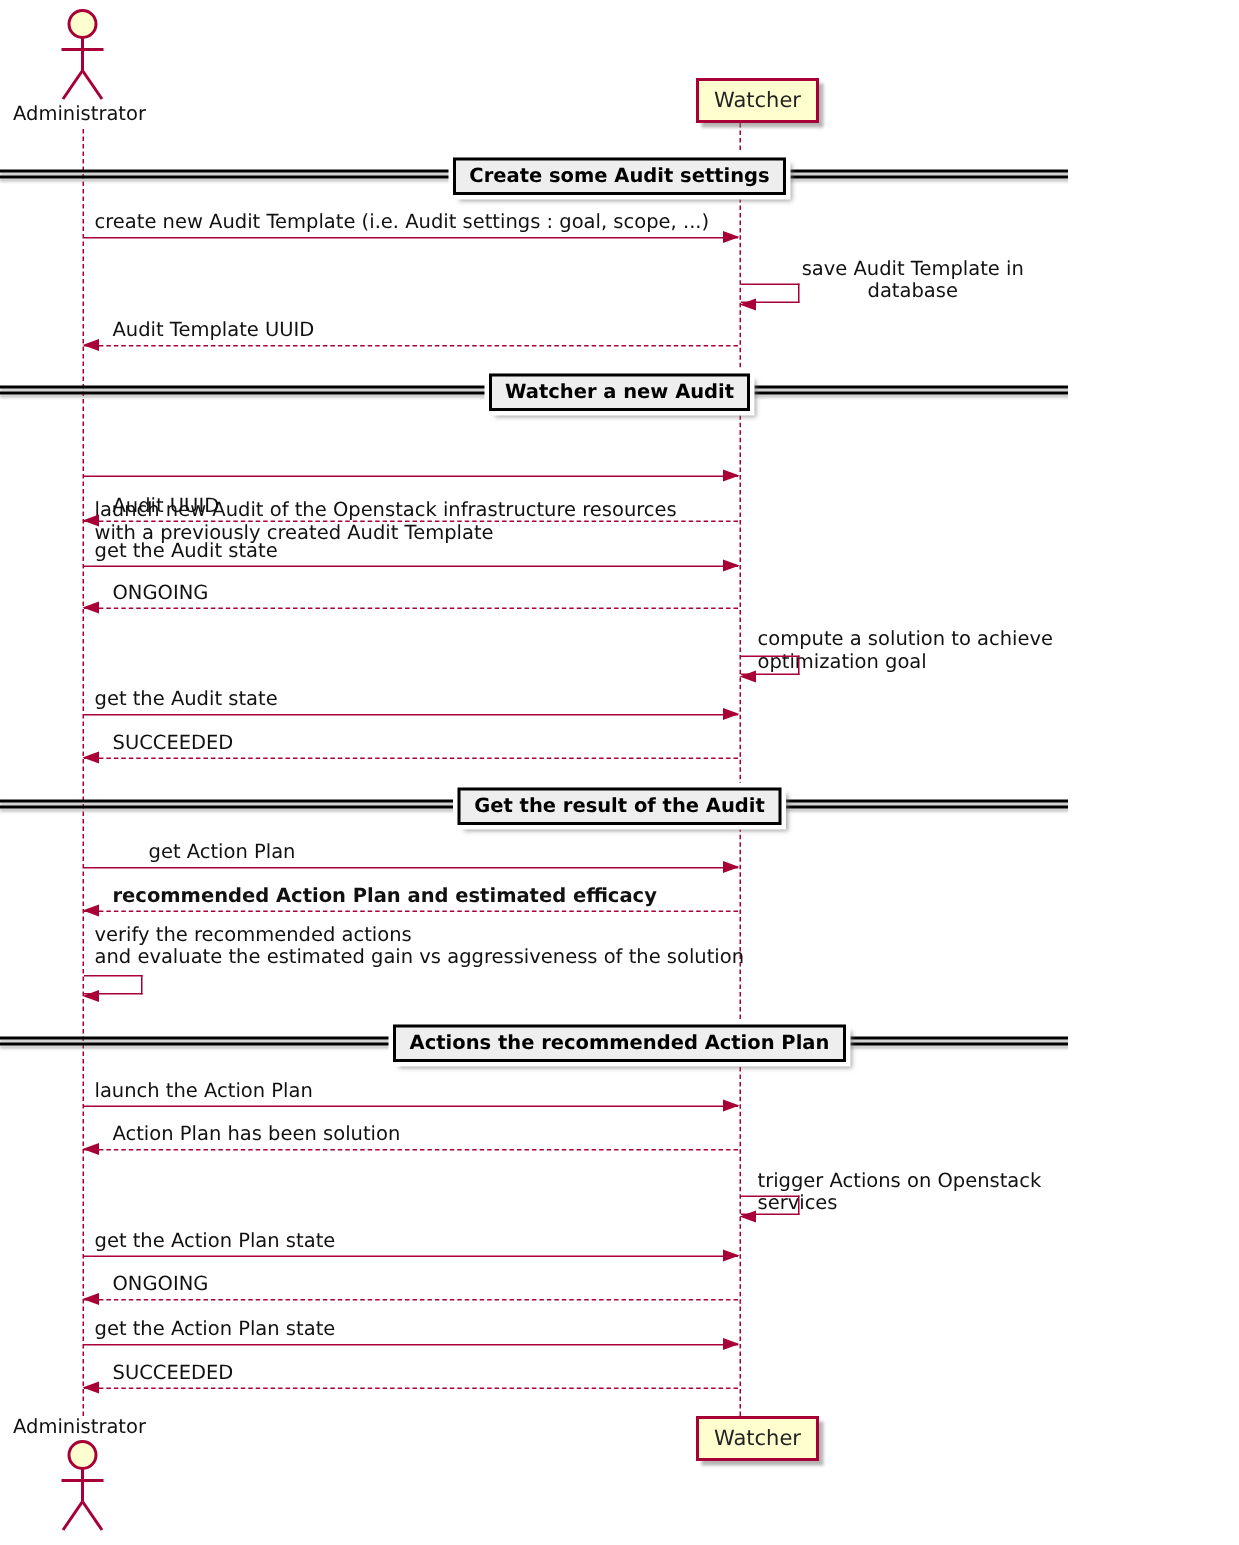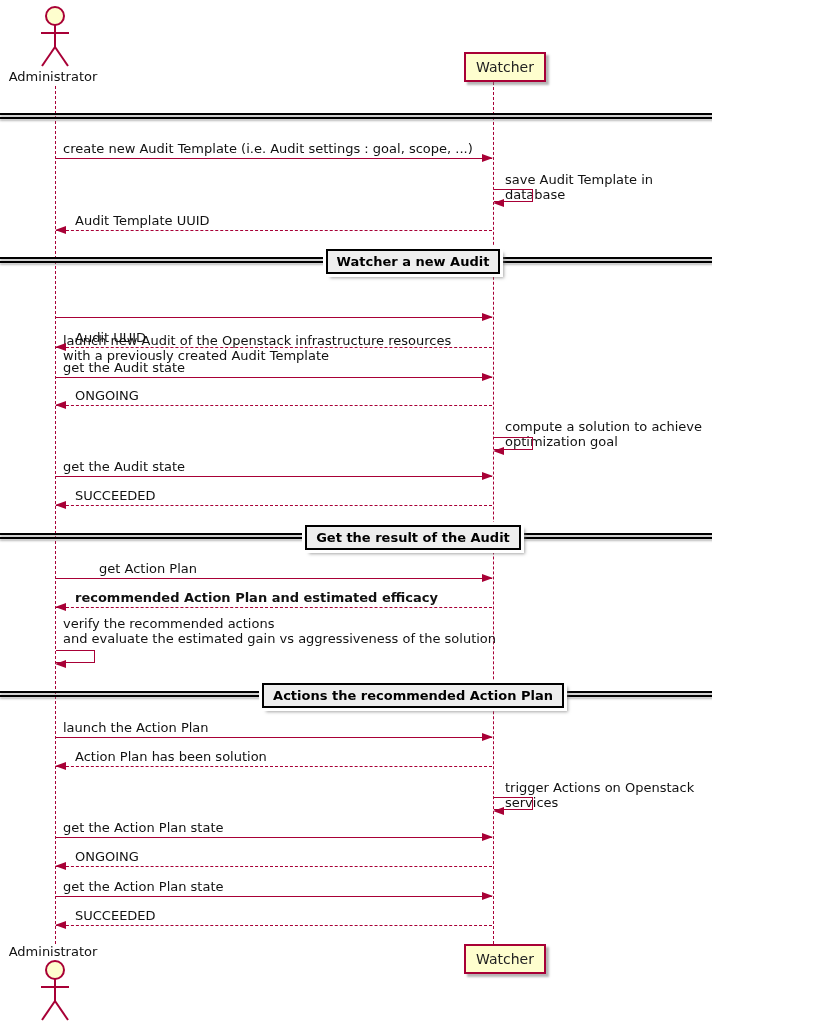--- a/index.html
+++ b/index.html
@@ -96,26 +96,27 @@
       </g>
     </svg>
   </div>
   <div class="actor-label" style="left:-7px;top:69px;">Administrator</div>
 
   <div class="participant-box" style="left:464px;top:52px;">Watcher</div>
 
   <div class="divider" style="top:104px;">
     <div class="dline top"></div>
     <div class="dline bottom"></div>
+    <span class="divider-label">Create some Audit settings</span>
   </div>
 
   <div class="msg-text" style="left:63px;top:141px;">create new Audit Template (i.e. Audit settings : goal, scope, ...)</div>
   <div class="arrow to-right" style="top:158px;"></div>
 
-  <div class="msg-text" style="left:505px;top:172px;">save Audit Template in database</div>
+  <div class="msg-text" style="left:505px;top:172px;text-align:center;">save Audit Template in database</div>
   <div class="self-loop" style="left:494px;top:189px;"></div>
 
   <div class="msg-text" style="left:75px;top:213px;text-align:center;">Audit Template UUID</div>
   <div class="arrow dashed to-left" style="top:230px;"></div>
 
   <div class="divider" style="top:248px;">
     <div class="dline top"></div>
     <div class="dline bottom"></div>
     <span class="divider-label">Watcher a new Audit</span>
   </div>

